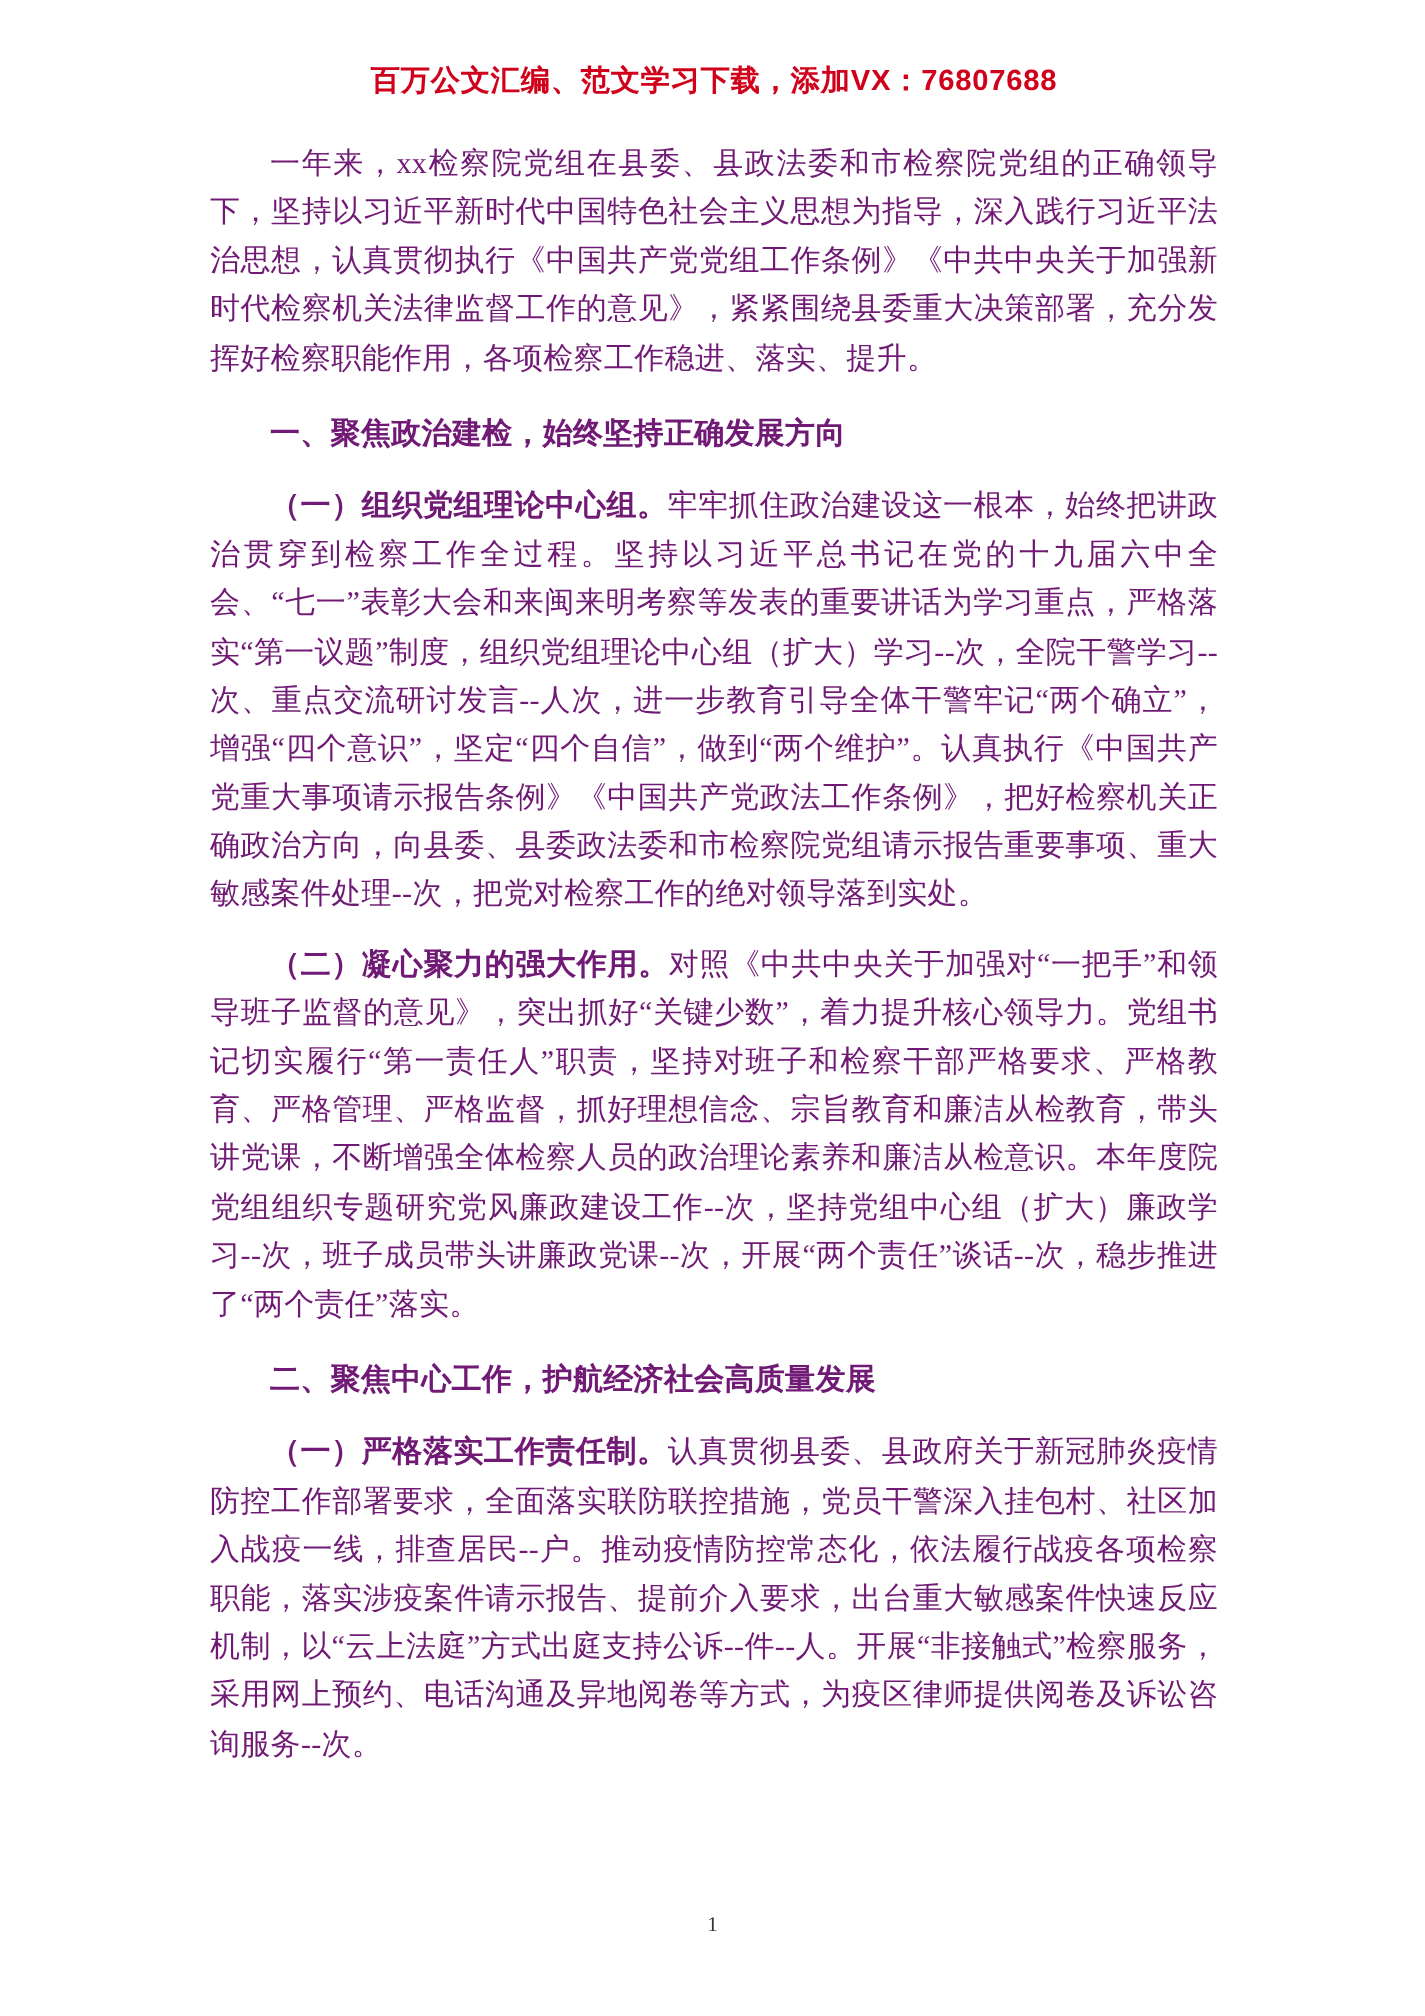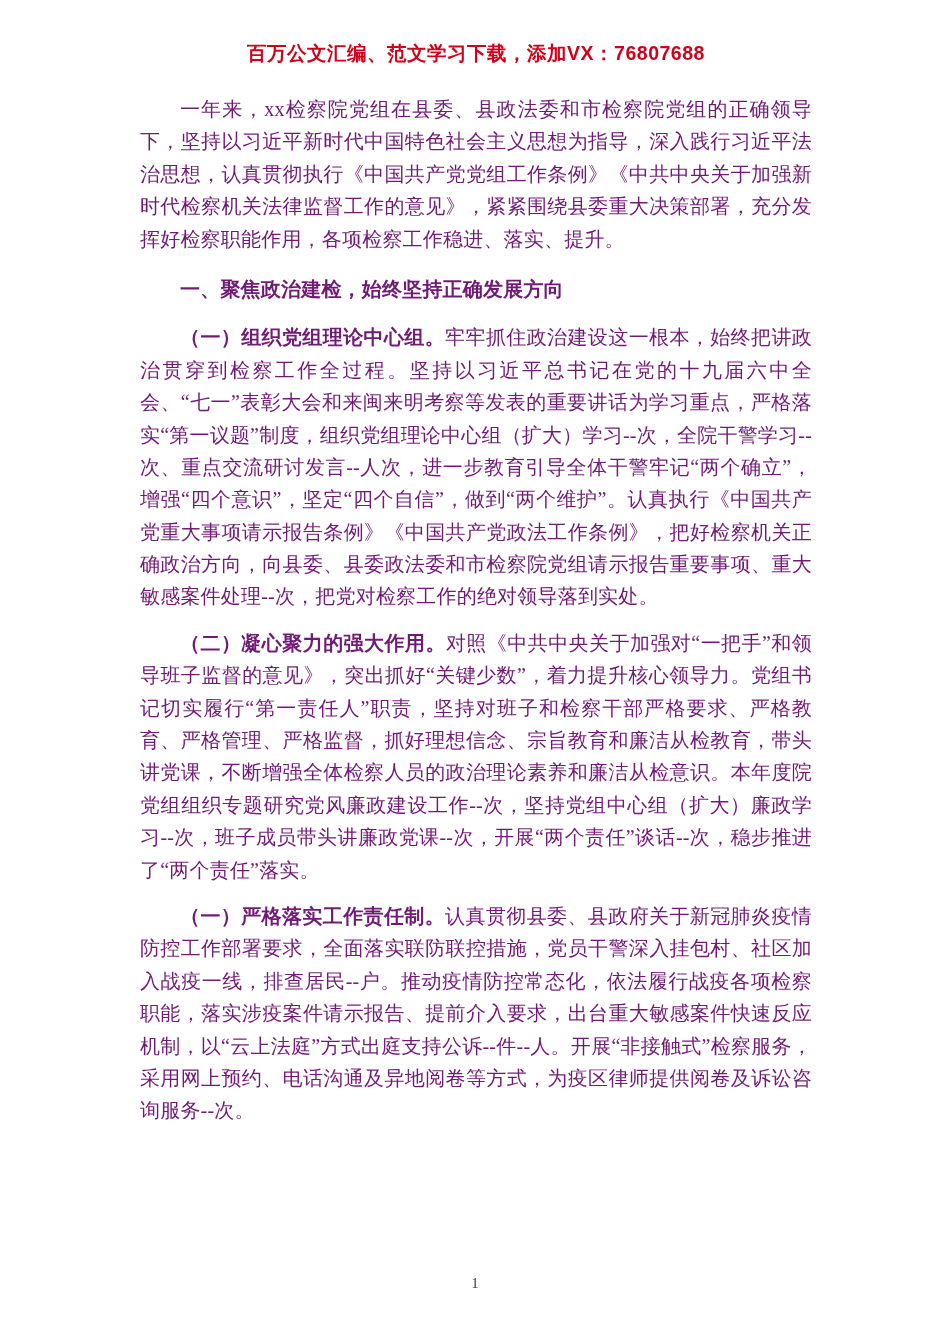--- a/index.html
+++ b/index.html
@@ -76,20 +76,21 @@
 
     <p class="indent"><span>一年来，xx检察院党组在县委、县政法委和市检察院党组的正确领导下，坚持以习近平新时代中国特色社会主义思想为指导，深入践行习近平法治思想，认真贯彻执行《中国共产党党组工作条例》《中共中央关于加强新时代检察机关法律监督工作的意见》，紧紧围绕县委重大决策部署，充分发挥好检察职能作用，各项检察工作稳进、落实、提升。</span></p>
 
     <p class="heading"><span>一、聚焦政治建检，始终坚持正确发展方向</span></p>
 
     <p class="indent"><span class="bold">（一）组织党组理论中心组。</span><span>牢牢抓住政治建设这一根本，始终把讲政治贯穿到检察工作全过程。坚持以习近平总书记在党的十九届六中全会、“七一”表彰大会和来闽来明考察等发表的重要讲话为学习重点，严格落实“第一议题”制度，组织党组理论中心组（扩大）学习--次，全院干警学习--次、重点交流研讨发言--人次，进一步教育引导全体干警牢记“两个确立”，增强“四个意识”，坚定“四个自信”，做到“两个维护”。认真执行《中国共产党重大事项请示报告条例》《中国共产党政法工作条例》，把好检察机关正确政治方向，向县委、县委政法委和市检察院党组请示报告重要事项、重大敏感案件处理--次，把党对检察工作的绝对领导落到实处。</span></p>
 
     <p class="indent"><span class="bold">（二）凝心聚力的强大作用。</span><span>对照《中共中央关于加强对“一把手”和领导班子监督的意见》，突出抓好“关键少数”，着力提升核心领导力。党组书记切实履行“第一责任人”职责，坚持对班子和检察干部严格要求、严格教育、严格管理、严格监督，抓好理想信念、宗旨教育和廉洁从检教育，带头讲党课，不断增强全体检察人员的政治理论素养和廉洁从检意识。本年度院党组组织专题研究党风廉政建设工作--次，坚持党组中心组（扩大）廉政学习--次，班子成员带头讲廉政党课--次，开展“两个责任”谈话--次，稳步推进了“两个责任”落实。</span></p>
 
 
+    <p class="heading"><span>二、聚焦中心工作，护航经济社会高质量发展</span></p>
 
     <p class="indent"><span class="bold">（一）严格落实工作责任制。</span><span>认真贯彻县委、县政府关于新冠肺炎疫情防控工作部署要求，全面落实联防联控措施，党员干警深入挂包村、社区加入战疫一线，排查居民--户。推动疫情防控常态化，依法履行战疫各项检察职能，落实涉疫案件请示报告、提前介入要求，出台重大敏感案件快速反应机制，以“云上法庭”方式出庭支持公诉--件--人。开展“非接触式”检察服务，采用网上预约、电话沟通及异地阅卷等方式，为疫区律师提供阅卷及诉讼咨询服务--次。</span></p>
 
   </div>
 
   <div class="footer">1</div>
 
 </div>
 
 </body></html>

